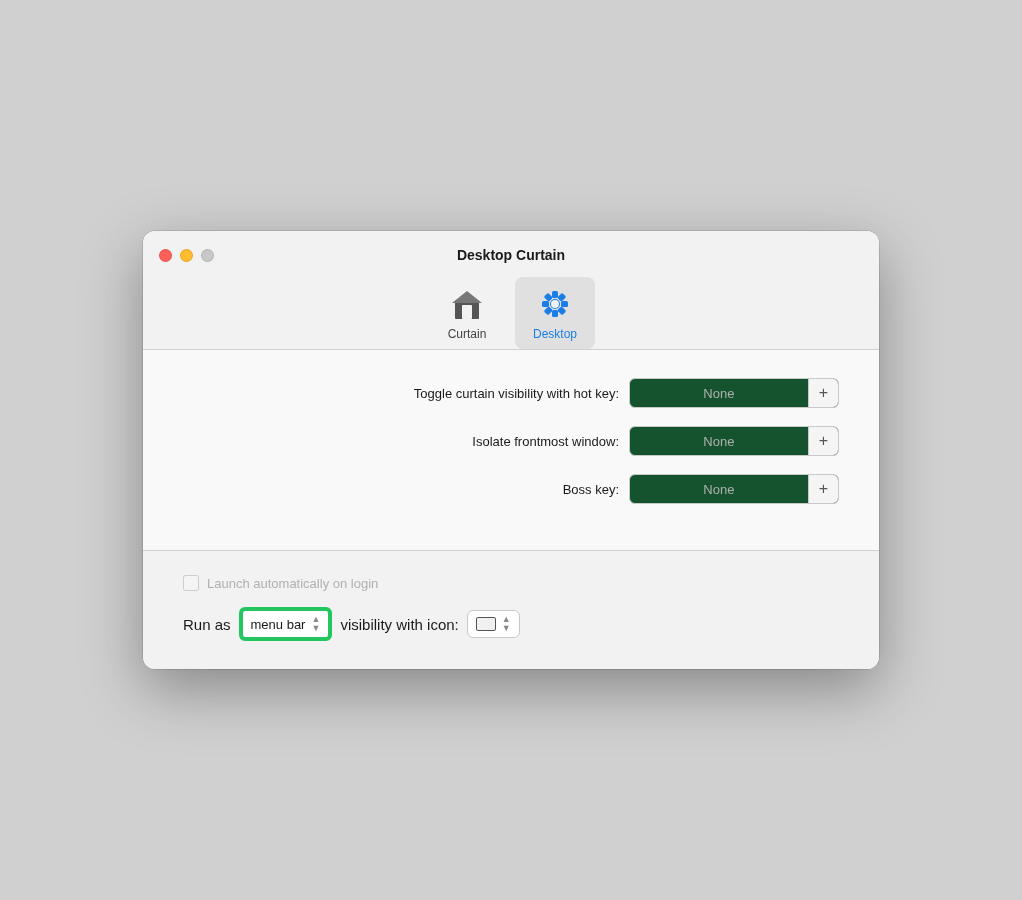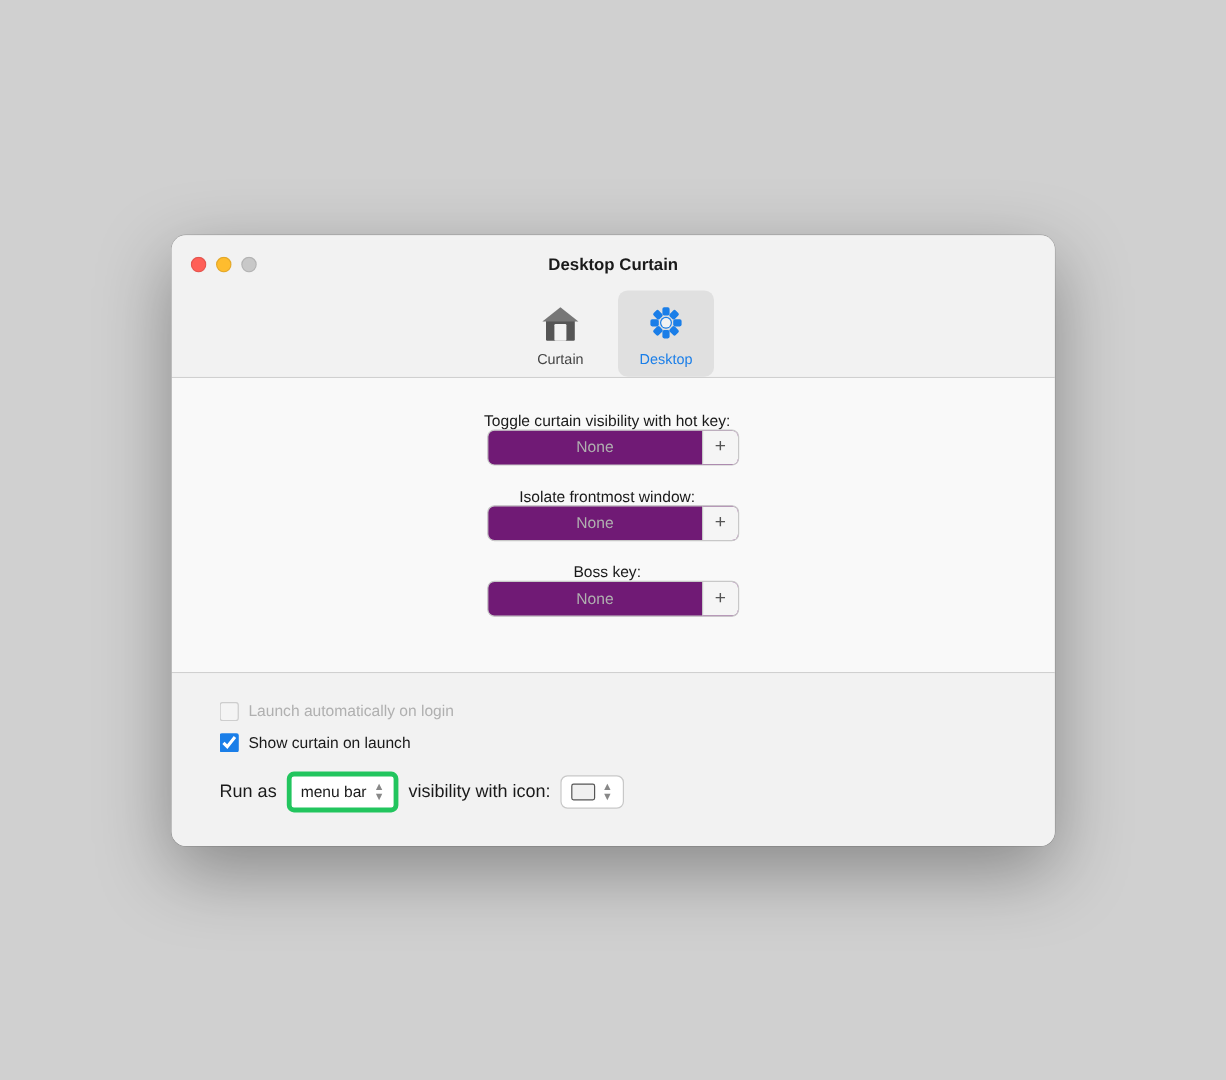--- a/index.html
+++ b/index.html
@@ -124,36 +124,35 @@
     .content-section {
       padding: 28px 40px;
       background: #f9f9f9;
     }
 
     .form-row {
       display: flex;
       align-items: center;
       justify-content: flex-end;
       margin-bottom: 18px;
-      flex-direction: column;
     }
 
     .form-label {
       font-size: 13px;
       color: #1a1a1a;
       margin-right: 10px;
       text-align: right;
     }
 
     .hotkey-field {
       display: flex;
       align-items: center;
       border: 1px solid #c8c8c8;
       border-radius: 6px;
-      background: #701a75;
+      background: #14532d;
       overflow: hidden;
       width: 210px;
     }
 
     .hotkey-value {
       flex: 1;
       padding: 5px 10px;
       font-size: 13px;
       color: #b0b0b0;
       text-align: center;
@@ -343,24 +342,20 @@
 
   <div class="divider-section"></div>
 
   <div class="options-section">
 
     <div class="checkbox-row">
       <input type="checkbox" disabled="" style="">
       <span class="checkbox-label disabled">Launch automatically on login</span>
     </div>
 
-    <div class="checkbox-row">
-      <input type="checkbox" checked="" style="">
-      <span class="checkbox-label">Show curtain on launch</span>
-    </div>
 
 
     <div class="run-as-row">
       <span class="run-as-label">Run as</span>
 
       <div class="select-control">
         <span class="select-text">menu bar</span>
         <div class="select-arrows">
           <span>▲</span>
           <span>▼</span>

